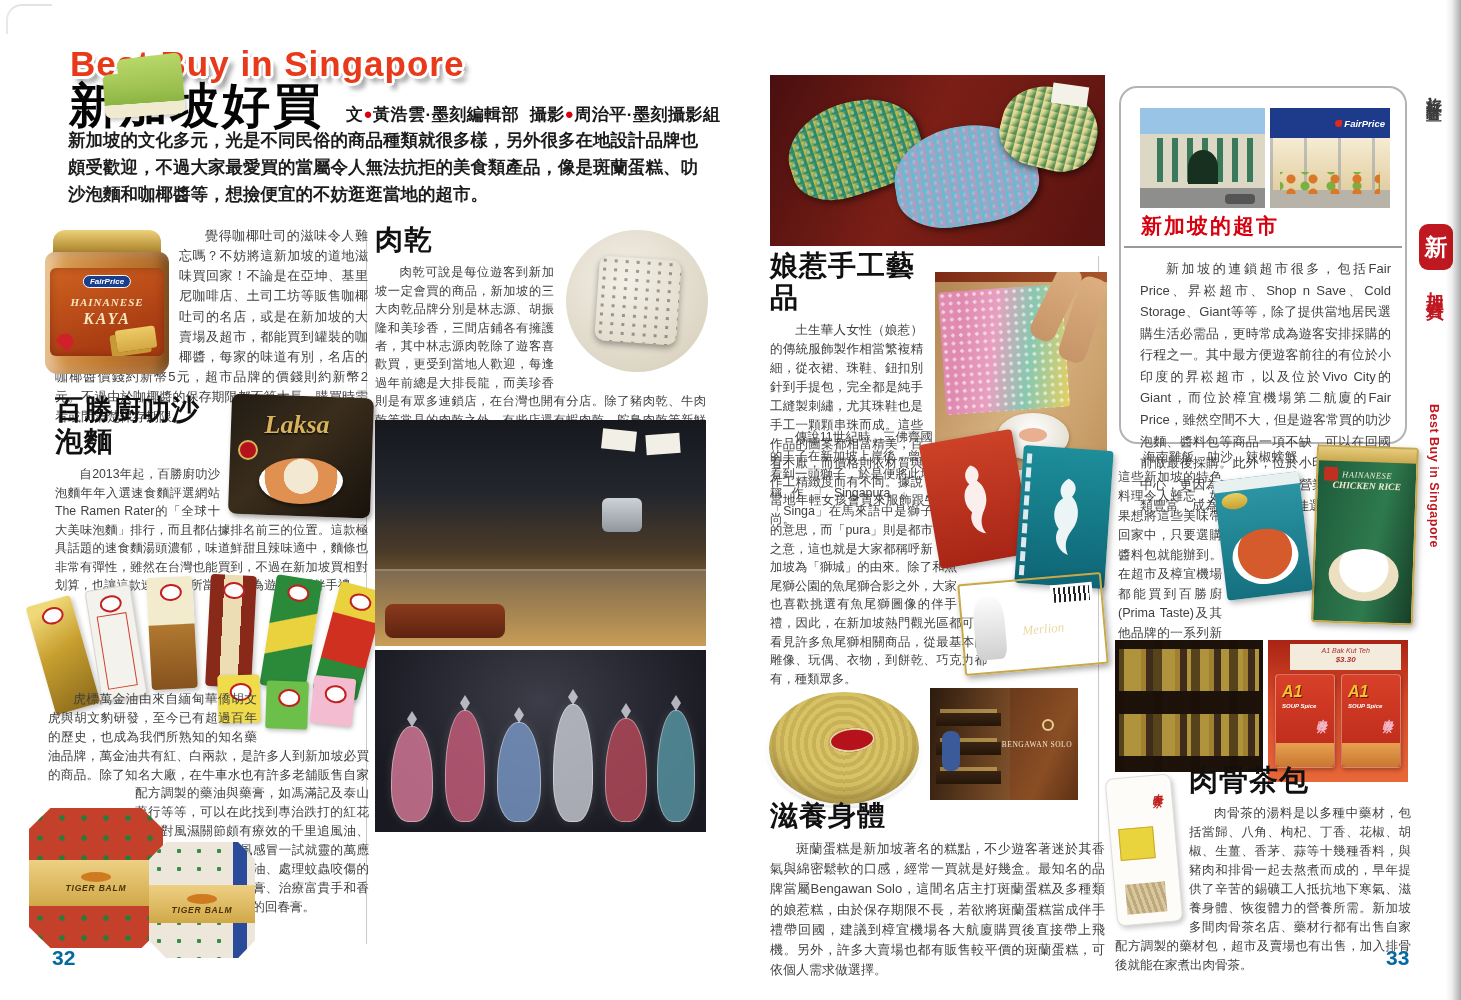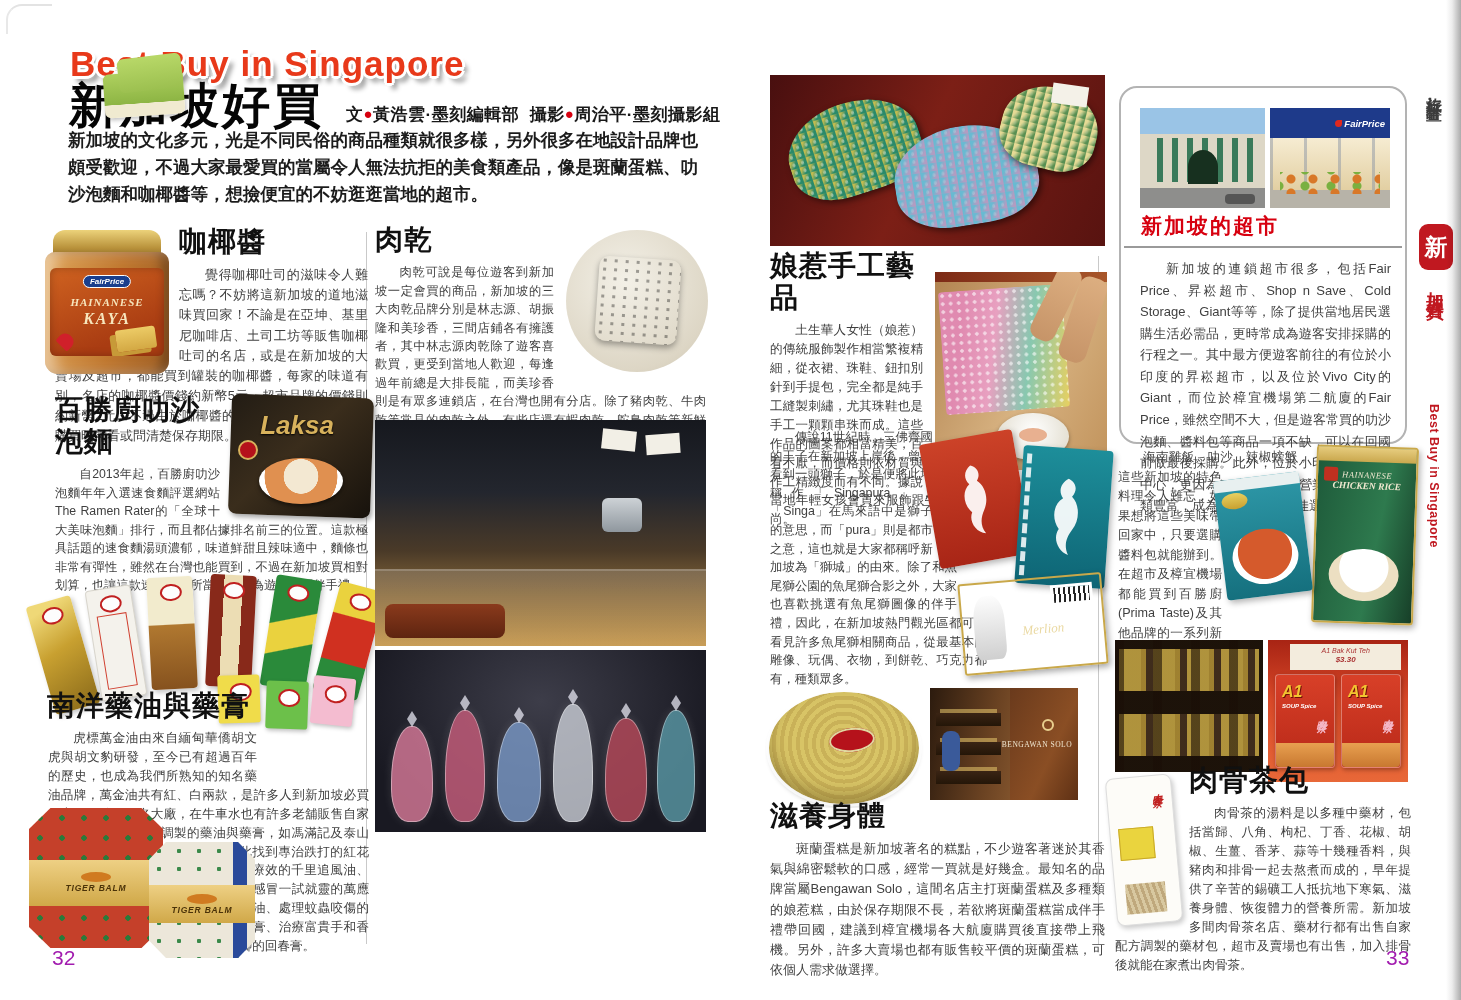--- a/index.html
+++ b/index.html
@@ -14,21 +14,21 @@
   .byline{left:346px;top:103px;font-size:17px;font-weight:700;color:#171717;letter-spacing:.5px}
   .byline .dot{color:#d7000f;font-size:15px;vertical-align:1px}
   .intro{left:68px;top:127px;width:630px;font-family:"Liberation Serif","DejaVu Serif",serif;
     font-size:17.5px;line-height:1.55;font-weight:700;color:#1c1c1c;text-align:justify}
   
   .rule{border-left:1px solid #c9c9c9}
   .rule1{left:366px;top:232px;height:712px}
   .rule2{left:1098px;top:256px;height:688px}
   .curl{right:0;top:0;width:15px;height:100%;background:linear-gradient(90deg,rgba(0,0,0,0),rgba(0,0,0,.07) 40%,rgba(0,0,0,.25) 82%,rgba(90,90,90,.5))}
   .corner-tl{left:6px;top:4px;width:46px;height:30px;border-top:2px solid #e3e3e3;border-left:2px solid #e8e8e8;border-radius:16px 0 0 0}
-  .pagenum{font-size:21px;color:#a21caf;font-weight:400}
+  .pagenum{font-size:21px;color:#0369a1;font-weight:700}
   .pn-left{left:52px;top:946px}.pn-right{left:1386px;top:946px}
   
   .sh{font-size:28px;font-weight:900;color:#101010;letter-spacing:1px;line-height:1.15;margin:0 0 7px}
   .bt{font-size:13px;line-height:1.55;text-align:justify;color:#3f3f3f;text-indent:2em}
   section{position:absolute}
   .fl,.fr,.sp{display:block}
   
   .sec-kaya{left:55px;top:226px;width:313px}
   .jar{float:left;width:124px;height:126px;margin:4px 10px 2px -10px;position:relative;overflow:visible}
   .jar-lid{position:absolute;top:0;left:8px;right:8px;height:26px;border-radius:12px 12px 4px 4px;background:linear-gradient(#ecd27a,#b8913a 70%,#93702a)}
@@ -38,21 +38,21 @@
     background:linear-gradient(160deg,#cf6220,#a93c12 75%);box-shadow:inset 0 0 8px rgba(0,0,0,.25)}
   .fp-pill{position:absolute;top:7px;left:50%;transform:translateX(-50%);background:#1a3e8c;color:#fff;
     font-size:8px;font-weight:700;font-style:italic;padding:1px 6px;border-radius:7px;border:1px solid #fff;white-space:nowrap}
   .kaya1{position:absolute;top:28px;left:0;right:0;text-align:center;font-family:"Liberation Serif",serif;font-size:11px;font-weight:700;color:#f7e6bd;letter-spacing:1px}
   .kaya2{position:absolute;top:42px;left:0;right:0;text-align:center;font-family:"Liberation Serif",serif;font-size:16px;font-weight:700;color:#f7e6bd;letter-spacing:2px}
   .toast{position:absolute;bottom:6px;right:8px;width:40px;height:22px;background:linear-gradient(#eccb66,#d3a843);transform:rotate(-8deg);border-radius:3px;box-shadow:-6px 4px 0 #c79a38}
   .heart{position:absolute;bottom:8px;left:8px;width:16px;height:14px;background:#d0202a;border-radius:50% 50% 2px 2px;transform:rotate(45deg)}
   .sec-laksa{left:55px;top:394px;width:313px}
   .laksa-pack{float:right;width:142px;height:120px;margin:2px -4px 4px 10px;position:relative}
   .lk-bg{position:absolute;inset:0;border-radius:8px;transform:rotate(2deg);background:linear-gradient(135deg,#221c14,#3a2d1c 45%,#17120c);box-shadow:2px 3px 5px rgba(0,0,0,.35)}
-  .lk-word{position:absolute;top:14px;left:0;right:8px;text-align:center;font-family:Liberation Sans, sans-serif;font-style:italic;font-size:26px;font-weight:700;color:#d8b25c;text-shadow:0 1px 2px #000}
+  .lk-word{position:absolute;top:14px;left:0;right:8px;text-align:center;font-family:Liberation Serif, serif;font-style:italic;font-size:26px;font-weight:700;color:#d8b25c;text-shadow:0 1px 2px #000}
   .lk-bowl{position:absolute;bottom:12px;left:50%;transform:translateX(-50%);width:84px;height:46px;border-radius:50%;background:radial-gradient(circle at 50% 40%,#f3e8d2 0 34%,#e09050 35% 72%,#fff 73%);box-shadow:0 2px 4px rgba(0,0,0,.5)}
   .lk-seal{position:absolute;left:8px;top:44px;width:20px;height:20px;border-radius:50%;background:#b5121b;border:2px solid #d8b25c}
   .oil-strip{left:40px;top:575px;width:330px;height:150px}
   .obox{position:absolute;width:46px;height:112px;border-radius:4px;box-shadow:2px 3px 5px rgba(0,0,0,.22)}
   .obox::before{content:"";position:absolute;top:7px;left:50%;width:18px;height:13px;margin-left:-10px;background:#fdfdfd;border:2px solid #c02020;border-radius:50%}
   .b1{left:0;top:24px;transform:rotate(-16deg);background:linear-gradient(160deg,#efd877 10%,#c8a030 45%,#8a6a1a)}
   .b2{left:53px;top:12px;transform:rotate(-9deg);background:#f4f2ec;border:1px solid #d8d5cc}
   .b2 i{position:absolute;inset:26px 7px 10px;border:1px solid #d04030}
   .b3{left:109px;top:2px;transform:rotate(-3deg);background:linear-gradient(#f2ebcd 42%,#b07830 43%,#86521e)}
   .b4{left:168px;top:0;transform:rotate(3deg);background:linear-gradient(90deg,#88291a 30%,#ecddb4 30% 70%,#88291a 70%)}
@@ -233,21 +233,20 @@
       <i class="jar-lid"></i>
       <i class="jar-body"></i>
       <i class="jar-label">
         <b class="fp-pill">FairPrice</b>
         <b class="kaya1">HAINANESE</b>
         <b class="kaya2">KAYA</b>
         <b class="toast"></b>
         <b class="heart"></b>
       </i>
     </span>
-    <h2 class="sh">咖椰醬</h2>
     <p class="bt">覺得咖椰吐司的滋味令人難忘嗎？不妨將這新加坡的道地滋味買回家！不論是在亞坤、基里尼咖啡店、土司工坊等販售咖椰吐司的名店，或是在新加坡的大賣場及超市，都能買到罐裝的咖椰醬，每家的味道有別，名店的咖椰醬價錢約新幣5元，超市品牌的價錢則約新幣2元。不過由於咖椰醬的保存期限都不算太長，購買時需看或問清楚保存期限。</p>
   </section>
 
   <section class="sec-laksa">
     <span class="laksa-pack">
       <i class="lk-bg"></i>
       <b class="lk-word">Laksa</b>
       <i class="lk-bowl"></i>
       <i class="lk-seal"></i>
     </span>
@@ -263,21 +262,20 @@
     <i class="obox b3"></i>
     <i class="obox b4"></i>
     <i class="obox b5"></i>
     <i class="obox b6"></i>
     <i class="sbox s1"></i>
     <i class="sbox s2"></i>
     <i class="sbox s3"></i>
   </div>
 
   <section class="sec-oils">
-    <h2 class="sh">南洋藥油與藥膏</h2>
     <span class="fr fr-ob"></span>
     <span class="fl fl-a"></span>
     <span class="fl fl-b"></span>
     <span class="fl fl-c"></span>
     <p class="bt" style="font-size:12.6px;line-height:1.5">虎標萬金油由來自緬甸華僑胡文虎與胡文豹研發，至今已有超過百年的歷史，也成為我們所熟知的知名藥油品牌，萬金油共有紅、白兩款，是許多人到新加坡必買的商品。除了知名大廠，在牛車水也有許多老舖販售自家配方調製的藥油與藥膏，如馮滿記及泰山藥行等等，可以在此找到專治跌打的紅花油、對風濕關節頗有療效的千里追風油、傷風感冒一試就靈的萬應驅風油、處理蚊蟲咬傷的荳蔻膏、治療富貴手和香港腳的回春膏。</p>
     <div class="balm-art">
       <i class="hexjar hex-red">
         <b class="band">
             <i class="tiger"></i>
             <span class="tb-word">TIGER BALM</span>

